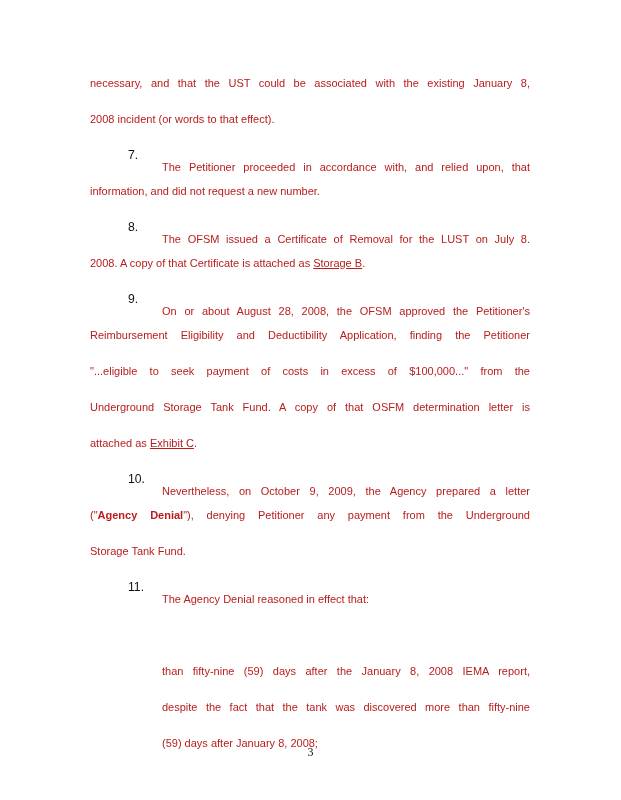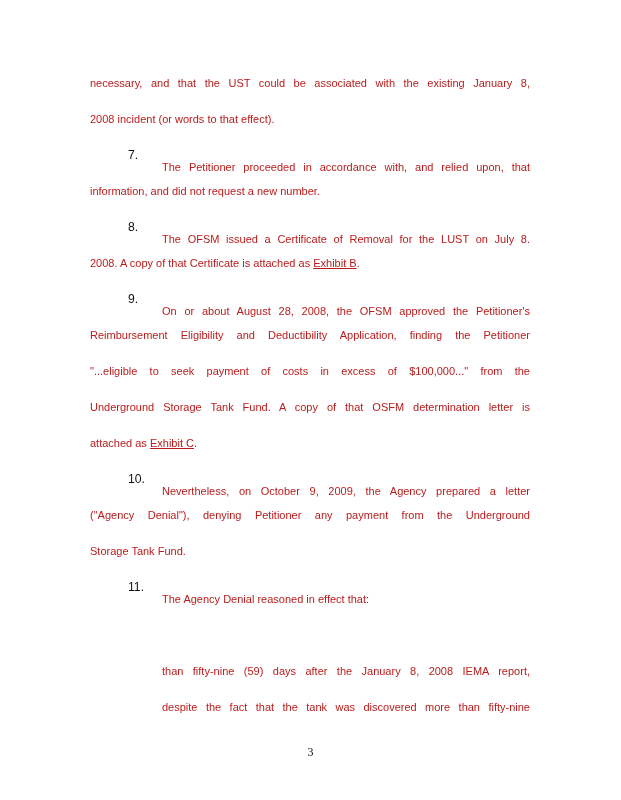--- a/index.html
+++ b/index.html
@@ -13,42 +13,42 @@
     font-size: 11px;
     color: #b91c1c;
     white-space: nowrap;
     line-height: 16px;
     height: 16px;
   }
   .justify { text-align: justify; text-align-last: justify; white-space: normal; overflow: hidden; }
   .num { position: absolute; left: 128px; font-family: "Liberation Sans", sans-serif; font-size: 12.2px; color:#111; line-height:16px; }
   .ind { left: 162px; width: 368px; margin-top: 12px; }
   .u { text-decoration: underline; }
-  b { font-weight: normal; }
+  b { font-weight: bold; }
   .pagenum {
     position: absolute; left: 0; width: 621px; top: 745px; text-align: center;
     font-family: "Liberation Serif", serif; font-size: 12px; color: #111;
   }
 </style>
 </head>
 <body>
 
 <div class="page">
 
   <div class="line justify" style="top:75px">necessary, and that the UST could be associated with the existing January 8,</div>
   <div class="line" style="top:111px">2008 incident (or words to that effect).</div>
 
   <div class="num" style="top:147px">7.</div>
   <div class="line justify ind" style="top:147px">The Petitioner proceeded in accordance with, and relied upon, that</div>
   <div class="line" style="top:183px">information, and did not request a new number.</div>
 
   <div class="num" style="top:219px">8.</div>
   <div class="line justify ind" style="top:219px">The OFSM issued a Certificate of Removal for the LUST on July 8.</div>
   <div class="line" style="top:255px">
-    <span>2008.  A copy of that Certificate is attached as </span><span class="u">Exhibit B</span><span>.</span>
+    <span>2008.  A copy of that Certificate is attached as </span><span class="u">Storage B</span><span>.</span>
   </div>
 
   <div class="num" style="top:291px">9.</div>
   <div class="line justify ind" style="top:291px">On or about August 28, 2008, the OFSM approved the Petitioner's</div>
   <div class="line justify" style="top:327px">Reimbursement Eligibility and Deductibility Application, finding the Petitioner</div>
   <div class="line justify" style="top:363px">"...eligible to seek payment of costs in excess of $100,000..." from the</div>
   <div class="line justify" style="top:399px">Underground Storage Tank Fund.  A copy of that OSFM determination letter is</div>
   <div class="line" style="top:435px">
     <span>attached as </span><span class="u">Exhibit C</span><span>.</span>
   </div>
@@ -57,15 +57,16 @@
   <div class="line justify ind" style="top:471px">Nevertheless, on October 9, 2009, the Agency prepared a letter</div>
   <div class="line justify" style="top:507px">
     <span>("</span><b>Agency Denial</b><span>"), denying Petitioner any payment from the Underground</span>
   </div>
   <div class="line" style="top:543px">Storage Tank Fund.</div>
 
   <div class="num" style="top:579px">11.</div>
   <div class="line ind" style="top:579px">The Agency Denial reasoned in effect that:</div>
   <div class="line justify ind" style="top:651px">than fifty-nine (59) days after the January 8, 2008 IEMA report,</div>
   <div class="line justify ind" style="top:687px">despite the fact that the tank was discovered more than fifty-nine</div>
+  <div class="line ind" style="top:723px">(59) days after January 8, 2008;</div>
 
   <div class="pagenum">3</div>
 </div>
 
 </body></html>

